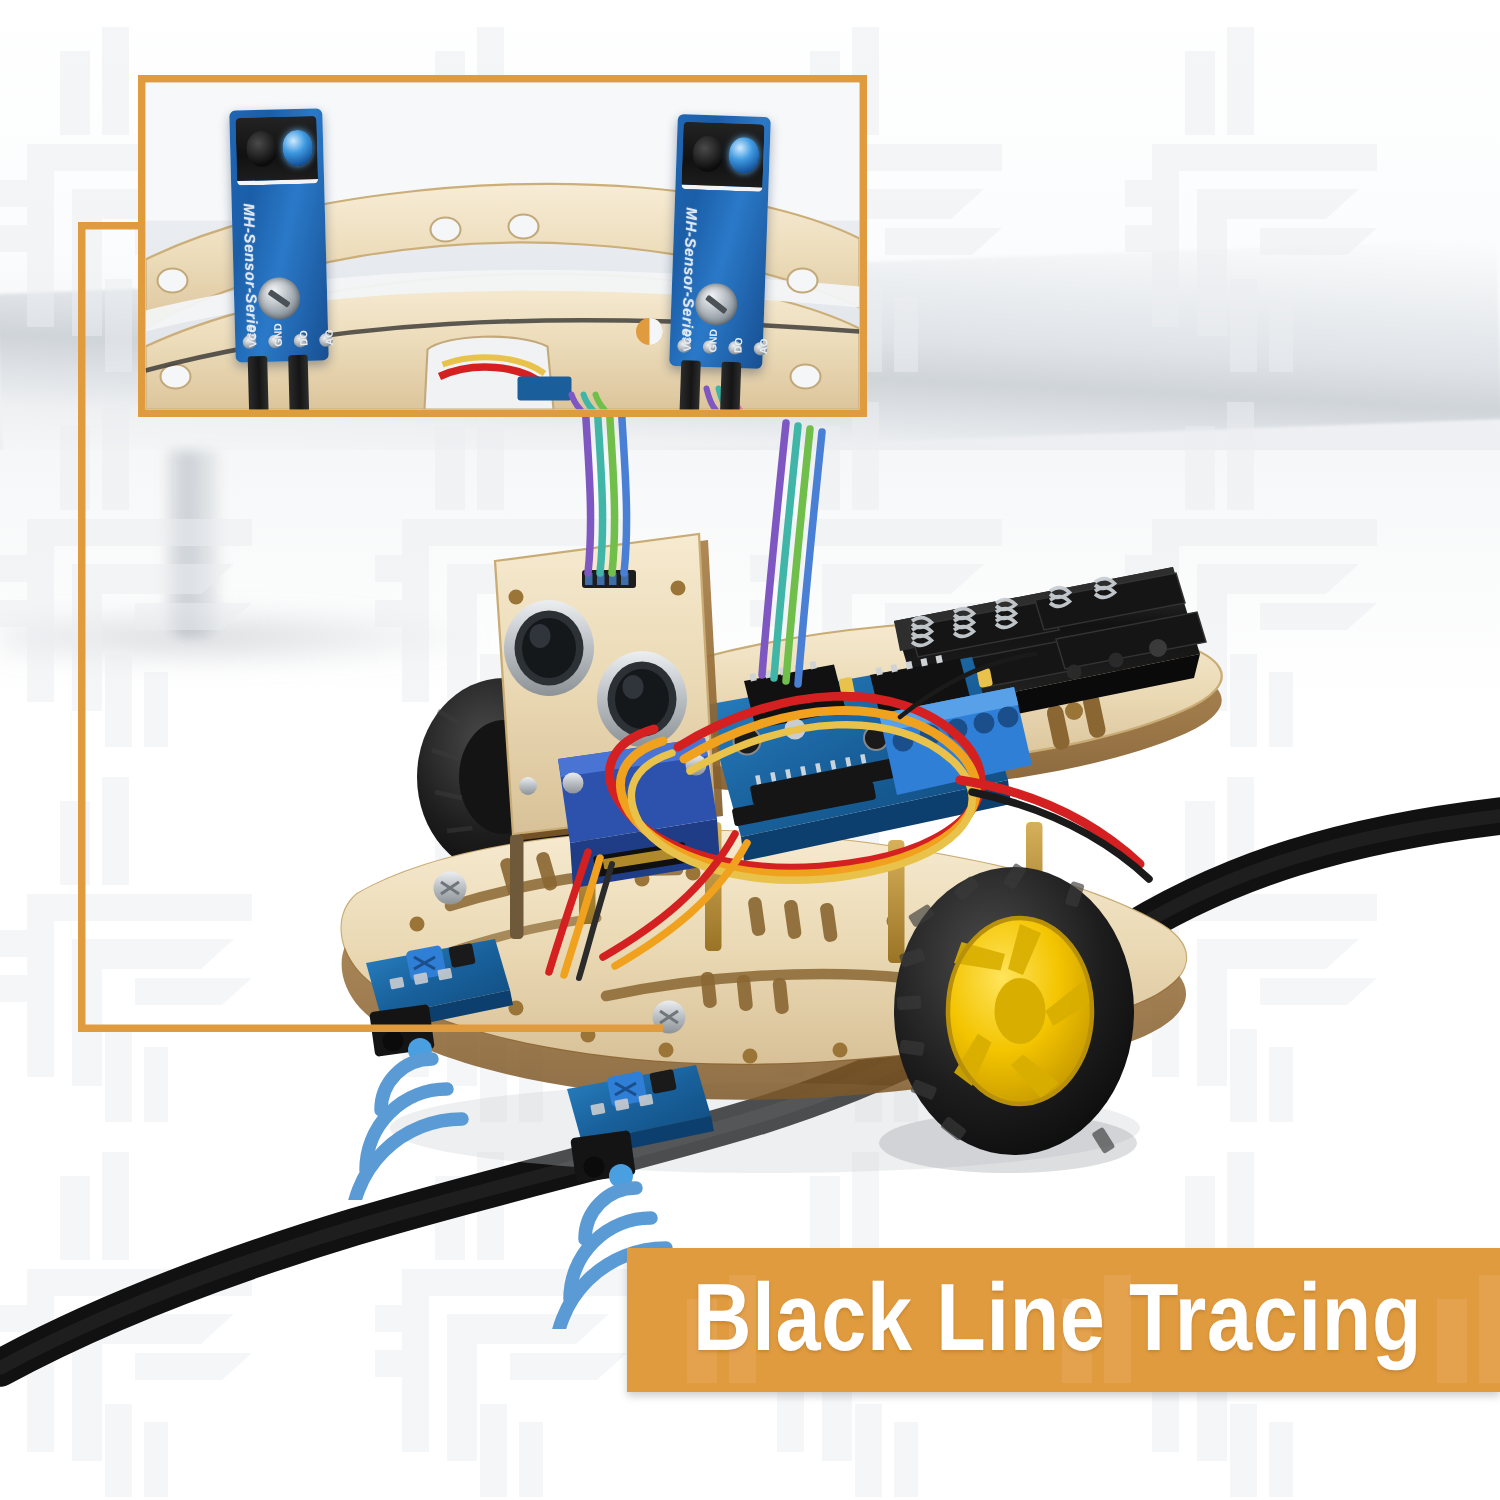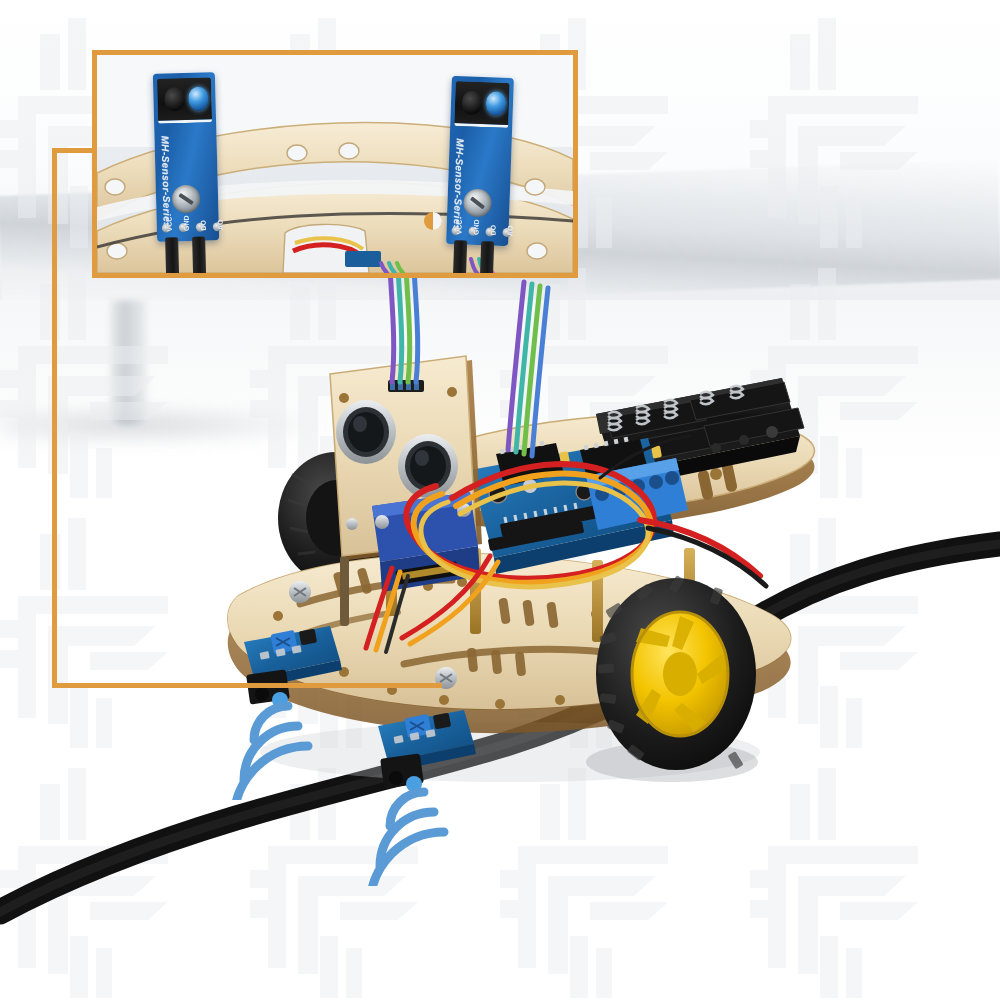--- a/index.html
+++ b/index.html
@@ -720,14 +720,33 @@
           <span class="ins-pinlabel">AO</span>
         </div>
       </div>
       <div class="ins-legs">
         <div class="ins-leg" style="left:0;"></div>
         <div class="ins-leg" style="left:27px;"></div>
       </div>
     </div>
   </div>
 
+  <div class="banner">
+    <svg class="banner-wm" viewBox="0 0 582 96" preserveAspectRatio="none">
+      <defs>
+        <pattern id="wmTileB" width="250" height="250" patternUnits="userSpaceOnUse">
+          <g fill="#e8a95b">
+            <path d="M40 34 h20 v56 h-20 z"></path>
+            <path d="M68 18 l18 0 0 72 -18 0 z"></path>
+            <path d="M18 96 h150 v18 h-132 v104 h-18 z"></path>
+            <path d="M48 126 h108 l-22 20 h-66 v78 h-20 z"></path>
+            <path d="M90 152 h78 l-20 18 h-58 z"></path>
+            <path d="M70 186 h18 v62 h-18 z"></path>
+            <path d="M96 198 h16 v50 h-16 z"></path>
+          </g>
+        </pattern>
+      </defs>
+      <rect x="0" y="-80" width="582" height="260" fill="url(#wmTileB)"></rect>
+    </svg>
+    <div class="banner-label" style="font-size: 54px; transform: translateY(-52%) scaleY(1.18);">Black Line Tracing</div>
+  </div>
 
 </div>
 
 </body></html>

